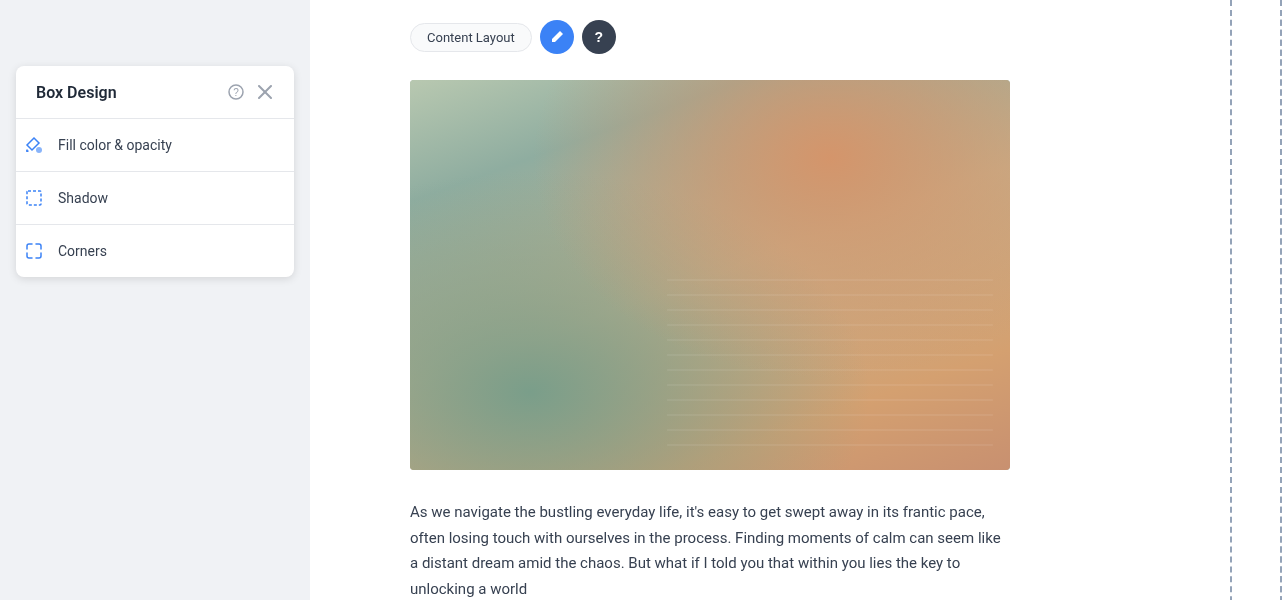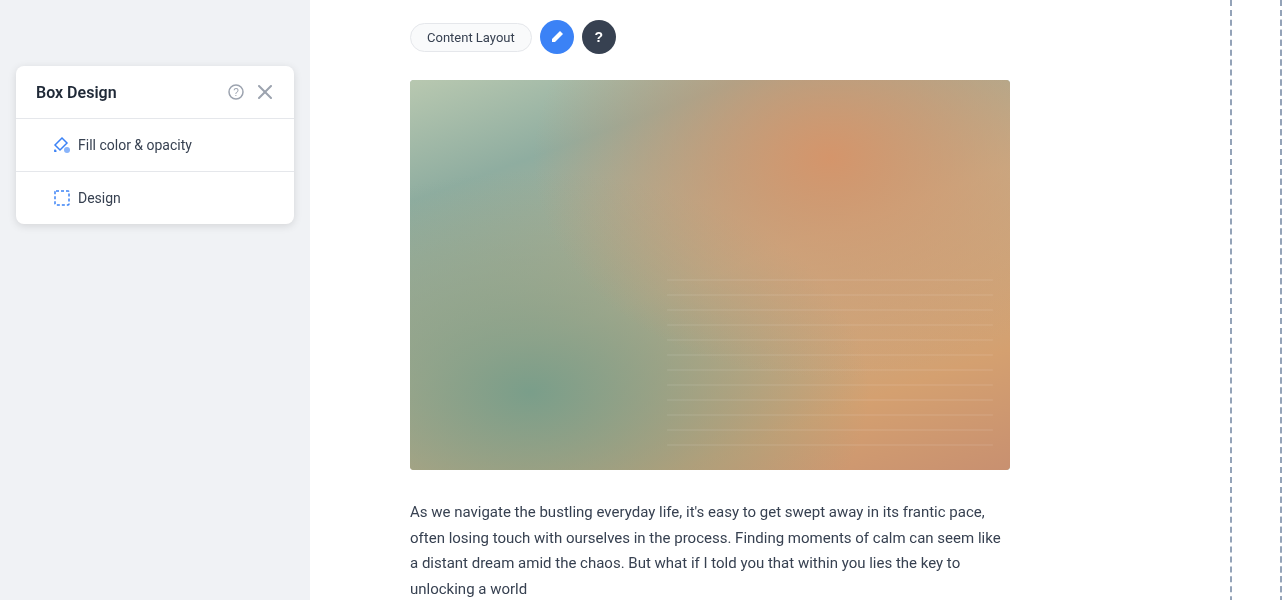--- a/index.html
+++ b/index.html
@@ -75,22 +75,22 @@
       font-size: 16px;
       padding: 2px;
       display: flex;
       align-items: center;
       justify-content: center;
     }
 
     .menu-item {
       display: flex;
       align-items: center;
-      gap: 6px;
-      padding: 16px 36px;
+      gap: 14px;
+      padding: 16px 8px;
       border-bottom: 1px solid #e5e7eb;
       cursor: pointer;
     }
 
     .menu-item:last-child {
       border-bottom: none;
     }
 
     .menu-item-icon {
       width: 20px;
@@ -275,23 +275,34 @@
         </div>
         <span class="menu-item-label">Fill color &amp; opacity</span>
       </div>
 
       <div class="menu-item">
         <div class="menu-item-icon border-icon">
           <svg viewBox="0 0 18 18" fill="none" xmlns="http://www.w3.org/2000/svg">
             <rect x="2" y="2" width="14" height="14" rx="1" stroke="#3b82f6" stroke-width="1.5" stroke-dasharray="3 2" fill="none"></rect>
           </svg>
         </div>
-        <span class="menu-item-label">Design</span>
-      </div>
-
+        <span class="menu-item-label">Shadow</span>
+      </div>
+
+      <div class="menu-item">
+        <div class="menu-item-icon corners-icon">
+          <svg viewBox="0 0 18 18" fill="none" xmlns="http://www.w3.org/2000/svg">
+            <path d="M2 7V4a2 2 0 012-2h3" stroke="#3b82f6" stroke-width="1.5" stroke-linecap="round" fill="none"></path>
+            <path d="M11 2h3a2 2 0 012 2v3" stroke="#3b82f6" stroke-width="1.5" stroke-linecap="round" fill="none"></path>
+            <path d="M16 11v3a2 2 0 01-2 2h-3" stroke="#3b82f6" stroke-width="1.5" stroke-linecap="round" fill="none"></path>
+            <path d="M7 16H4a2 2 0 01-2-2v-3" stroke="#3b82f6" stroke-width="1.5" stroke-linecap="round" fill="none"></path>
+          </svg>
+        </div>
+        <span class="menu-item-label">Corners</span>
+      </div>
 
 
     </div>
   </div>
 
   <div class="right-content">
 
     <div class="content-layout-bar">
       <div class="content-layout-label">Content Layout</div>
       <button class="content-layout-edit-btn" title="Edit">

